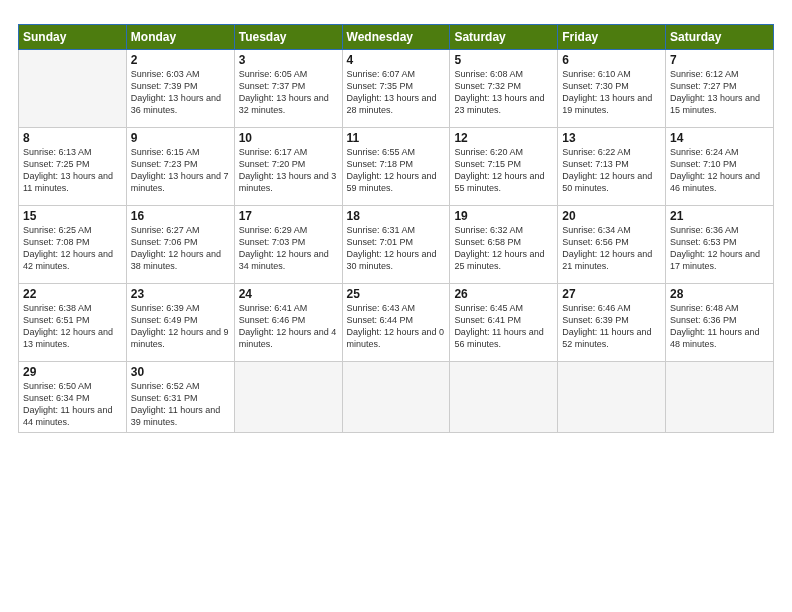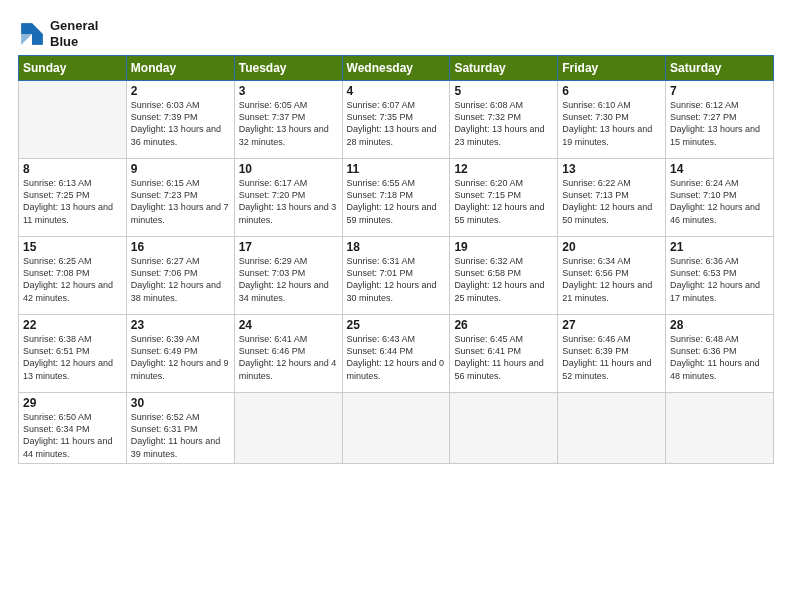--- a/index.html
+++ b/index.html
@@ -87,33 +87,20 @@
     }
     tr:last-child td {
       height: 60px;
     }
   </style>
 </head>
 <body>
 
 <div class="container">
   <div class="header-row">
-    <div class="logo">
-      <svg class="logo-icon" viewBox="0 0 36 36">
-        <rect x="0" y="0" width="36" height="36" fill="white"></rect>
-        <polygon points="18,4 32,18 18,18" fill="#1a6db5"></polygon>
-        <polygon points="18,18 32,18 32,32 18,32" fill="#1a6db5"></polygon>
-        <polygon points="4,4 18,4 18,18 4,18" fill="#1a6db5"></polygon>
-        <polygon points="4,18 18,18 4,32" fill="#1a6db5" opacity="0.5"></polygon>
-      </svg>
-      <div>
-        <div class="logo-text">General</div>
-        <div class="logo-text">Blue</div>
-      </div>
-    </div>
   </div>
 
   <table>
     <thead>
       <tr>
         <th>Sunday</th>
         <th>Monday</th>
         <th>Tuesday</th>
         <th>Wednesday</th>
         <th>Saturday</th>

